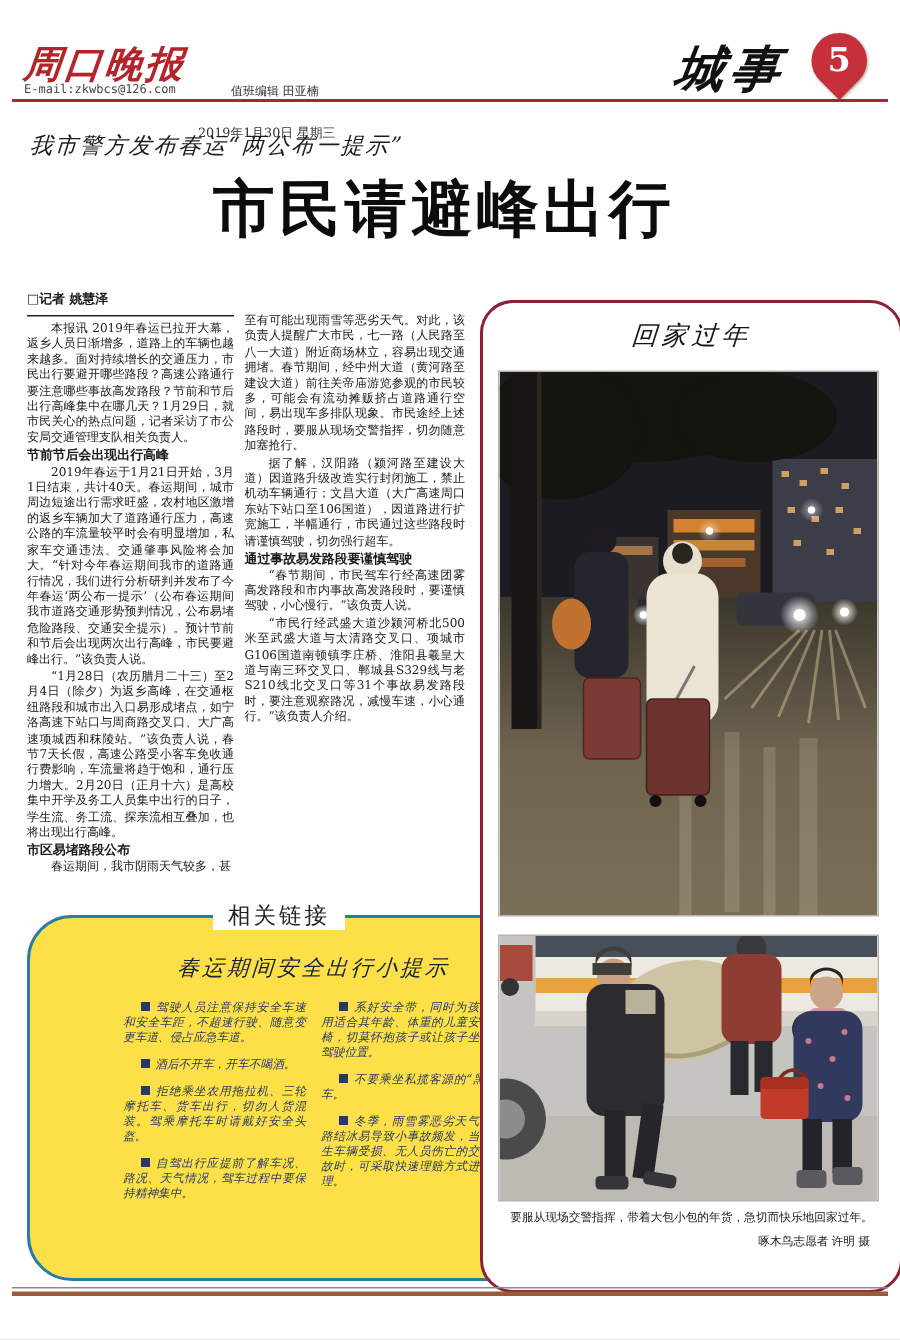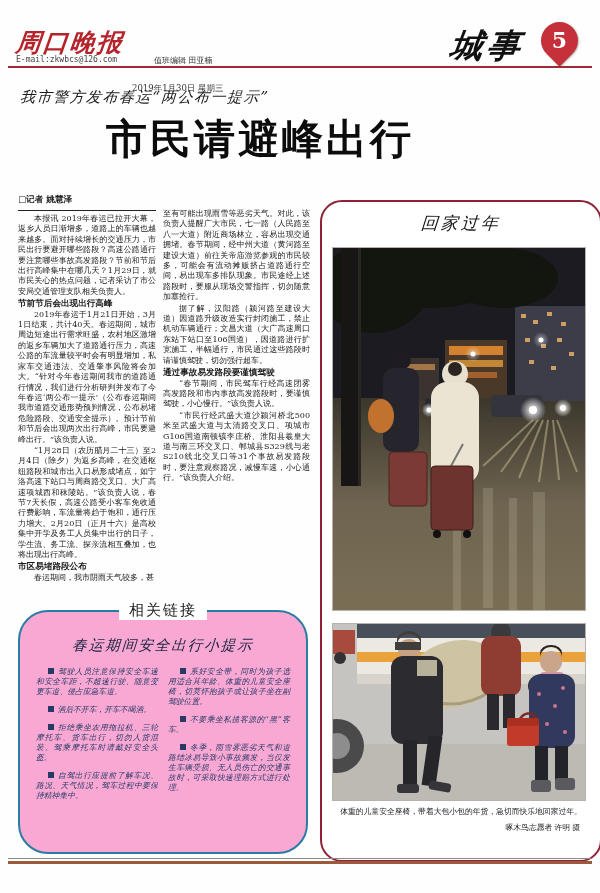--- a/index.html
+++ b/index.html
@@ -35,40 +35,40 @@
   }
   .toprule{position:absolute; left:8px; right:8px; top:66px; height:0; border-top:2px solid #9e2b33;}
   
   .kicker{
     position:absolute; left:20px; top:88px; font-size:15px; font-style:italic;
     letter-spacing:1.5px; color:#1c1c1c; transform:skewX(-4deg); white-space:nowrap;
   }
   .headline{
     position:absolute; left:0; top:112px; width:520px; text-align:center;
     font-family:"Liberation Sans","DejaVu Sans",sans-serif; font-weight:900;
-    font-size:41px; letter-spacing:3px; color:#0c0c0c; white-space:nowrap;
+    font-size:41px; letter-spacing:3px; color:#0c0c0c; white-space:nowrap;padding-left:36px;
   }
   
   .byline{
     position:absolute; left:18px; top:194px; width:138px; font-size:8.6px;
     font-weight:bold; padding-bottom:4px; border-bottom:1px solid #222;
   }
   .col{position:absolute; top:214px; height:392px; overflow:hidden; font-size:8px; line-height:10.4px;}
   .col1{left:18px;  width:138px;}
   .col2{left:163px; width:147px; top:193px; height:413px;margin-top:16px;}
   .col p{margin:0 0 1px; text-align:justify; text-indent:2em;}
   .col p.cont{text-indent:0;}
   .colhead{
     margin:9px 0 7px; text-align:center; font-weight:bold; font-size:8.6px;
     font-family:"Liberation Sans","DejaVu Sans",sans-serif; text-indent:0 !important;
   }
   
   .tipsbox{
     position:absolute; left:18px; top:610px; width:286px; height:240px;
-    border:2px solid #2b7ca5; border-radius:30px; background:#f9a8d4;
+    border:2px solid #2b7ca5; border-radius:30px; background:#fde047;padding-left:46px;
   }
   .tips-label{
     position:absolute; left:50%; top:-11px; transform:translateX(-50%);
     background:#fff; padding:0 10px; font-size:15px; letter-spacing:2px;
     color:#222; white-space:nowrap;
   }
   .tips-title{
     margin-top:24px; text-align:center; font-size:14.5px; font-style:italic;
     letter-spacing:2px; color:#16213c; transform:skewX(-4deg);
   }
@@ -301,21 +301,21 @@
         <path d="M186 96 q8 -12 18 -2" stroke="#7a2a20" stroke-width="2.5" fill="none"></path>
         <rect x="174" y="94" width="32" height="28" rx="3" fill="#c23a28"></rect>
         <rect x="174" y="94" width="32" height="8" rx="3" fill="#a92f20"></rect>
         <rect x="202" y="122" width="13" height="38" fill="#23232a"></rect>
         <rect x="222" y="122" width="13" height="36" fill="#23232a"></rect>
         <rect x="198" y="156" width="20" height="12" rx="3" fill="#5a5a5e"></rect>
         <rect x="222" y="154" width="20" height="12" rx="3" fill="#5a5a5e"></rect>
       </svg>
     </div>
 
-    <div class="photo-caption">体重的儿童安全座椅，带着大包小包的年货，急切而快乐地回家过年。</div>
+    <div class="photo-caption">要服从现场交警指挥，带着大包小包的年货，急切而快乐地回家过年。</div>
     <div class="photo-credit">啄木鸟志愿者 许明 摄</div>
   </div>
 
   <div class="bottomrule">
     <div class="thin"></div>
     <div class="thick"></div>
   </div>
 
 </div>
 

